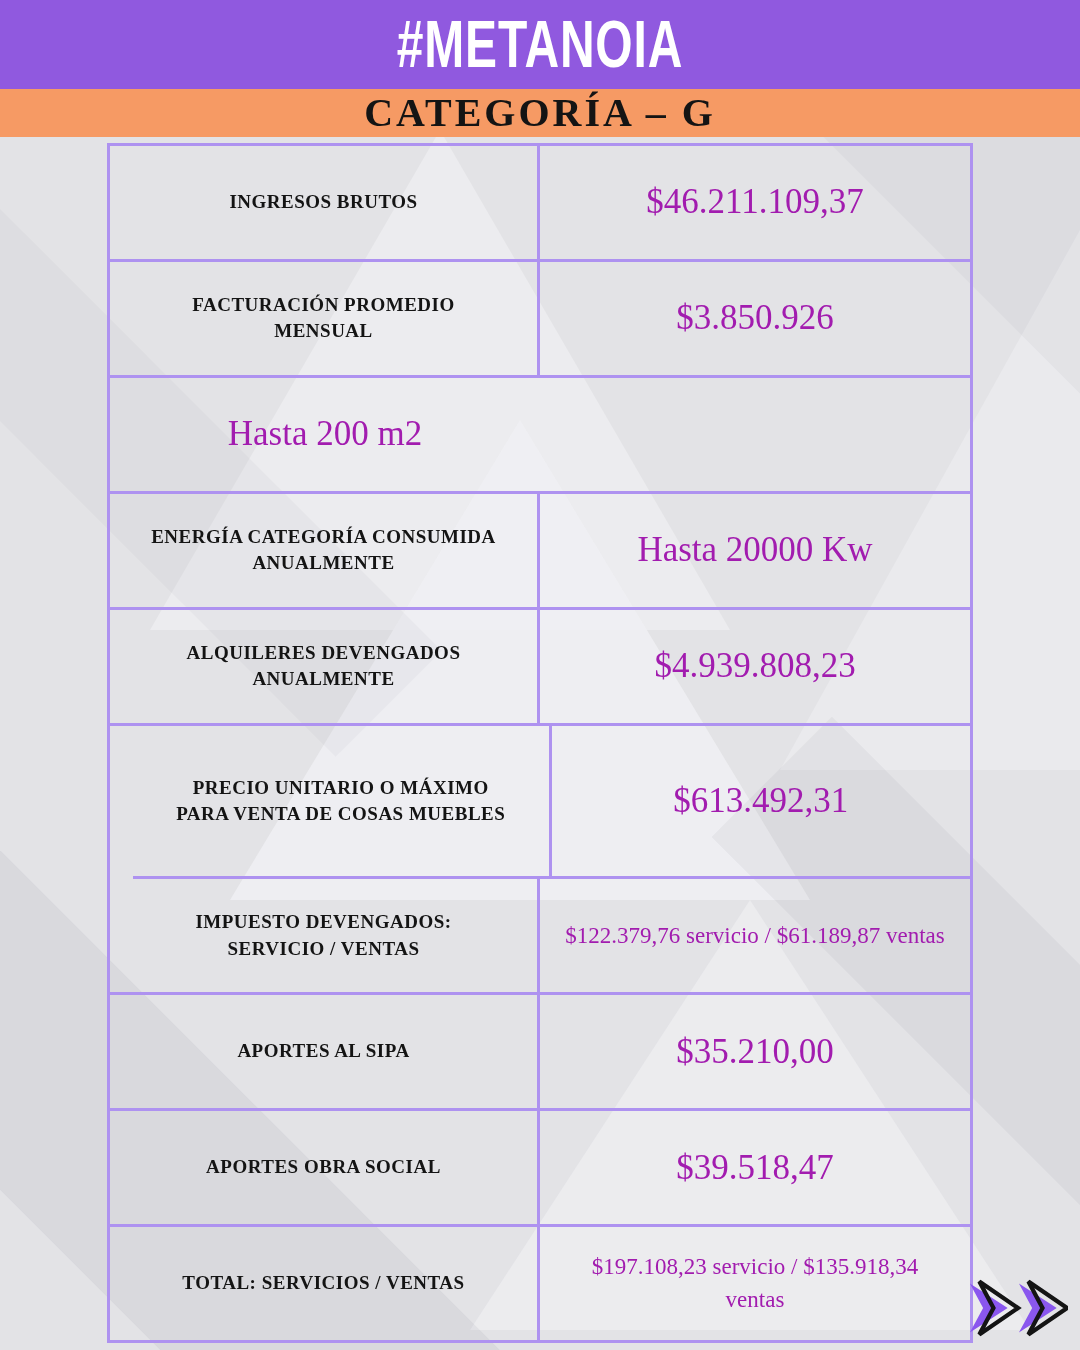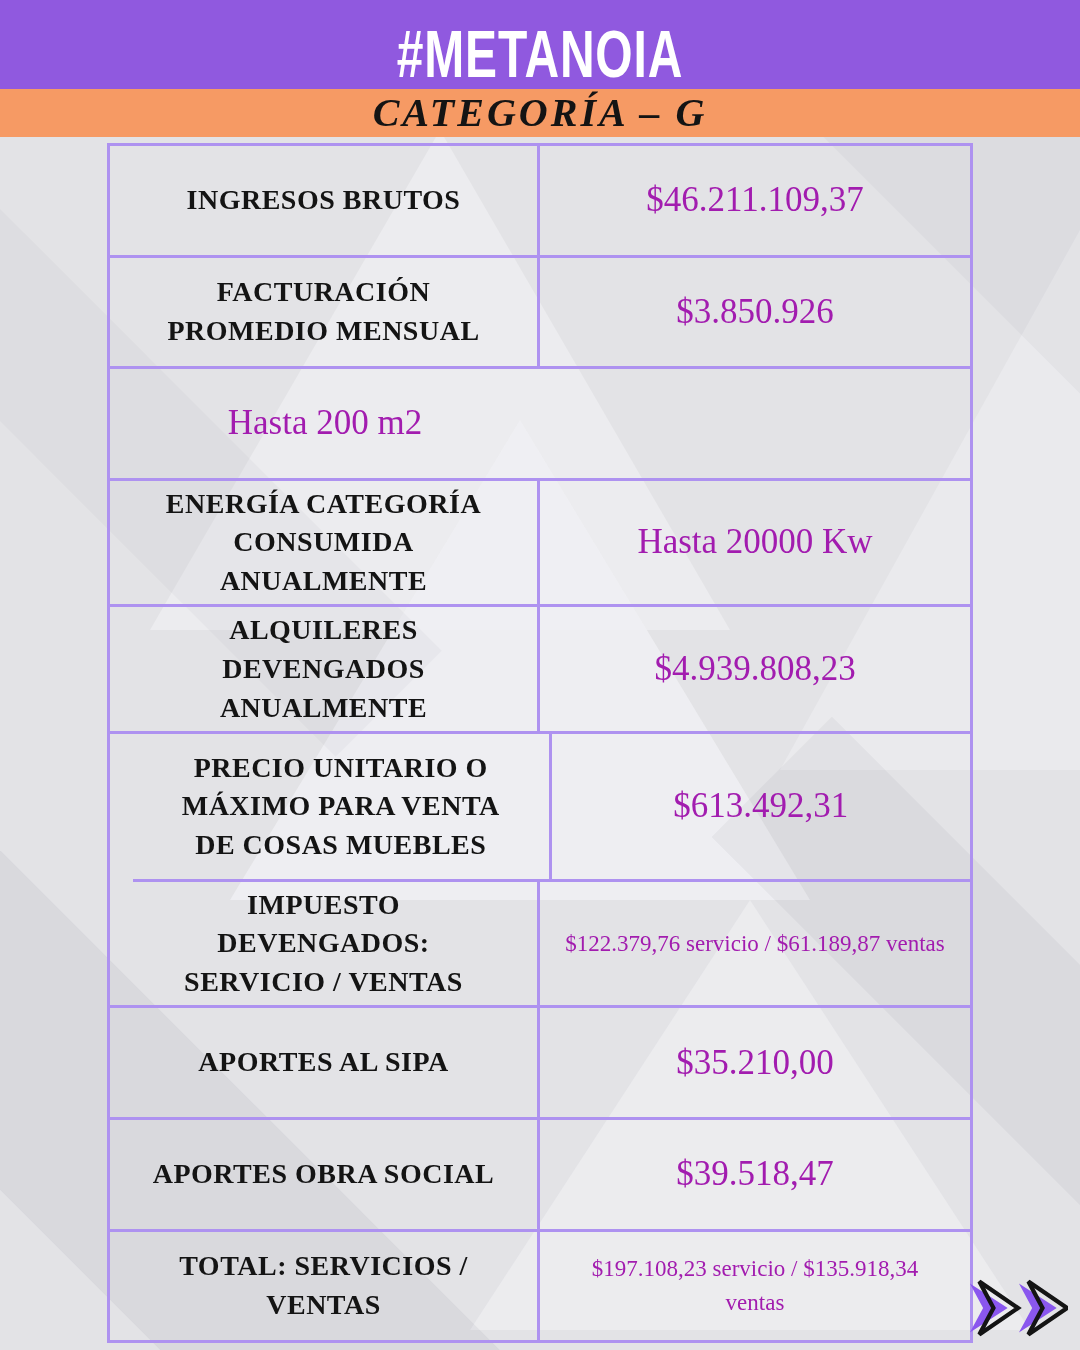--- a/index.html
+++ b/index.html
@@ -32,31 +32,31 @@
   .band{transform:rotate(45deg);transform-origin:center;}
   .b1{left:620px;top:-140px;width:1300px;height:190px;background:rgba(90,90,110,.06);}
   .b2{left:430px;top:240px;width:1500px;height:210px;background:rgba(90,90,110,.05);}
   .b3{left:-420px;top:980px;width:1000px;height:240px;background:rgba(90,90,110,.07);}
   .b4{left:640px;top:1010px;width:900px;height:170px;background:rgba(90,90,110,.06);}
   .b5{left:-260px;top:360px;width:760px;height:150px;background:rgba(90,90,110,.045);}
 
   
   .band-purple{
     position:relative;height:89px;background:var(--purple-band);
-    display:flex;align-items:flex-end;justify-content:center;z-index:3;
+    display:flex;align-items:center;justify-content:center;z-index:3;
   }
   .title{
     font-family:"Liberation Sans", sans-serif;
     font-weight:900;font-size:60px;color:#FFFFFF;
     letter-spacing:1px;transform:scaleX(.8) scaleY(1.1);
     white-space:nowrap;
   }
   .band-orange{
     position:relative;height:48px;background:var(--orange-band);
-    display:flex;align-items:center;justify-content:center;z-index:3;font-style:italic;
+    display:flex;align-items:center;justify-content:center;z-index:3;
   }
   .subtitle{
     font-family:"Liberation Serif", serif;
     font-weight:700;font-size:40px;color:var(--ink);
     letter-spacing:3px;line-height:48px;white-space:nowrap;
   }
 
   
   .table{
     position:absolute;left:107px;top:143px;width:866px;height:1200px;
@@ -66,21 +66,21 @@
   .t-row{flex:1 1 0;display:flex;border-bottom:3px solid var(--table-border);}
   .t-row:nth-child(6){flex:1.33 1 0;margin-left:23px;}
   .t-row:last-child{border-bottom:none;}
   .t-label,.t-value{
     display:flex;align-items:center;justify-content:center;
     text-align:center;
   }
   .t-label{
     width:50%;border-right:3px solid var(--table-border);
     padding:4px 36px;
-    font-weight:700;font-size:28px;line-height:1.38;
+    font-weight:700;font-size:19px;line-height:1.38;
     letter-spacing:.5px;color:var(--ink);
   }
   .t-value{
     width:50%;padding:0 24px;
     font-size:35px;color:#a21caf;
   }
   .t-value.small{font-size:23px;line-height:1.45;}
   .t-value.small .val-text{max-width:380px;}
 
   

